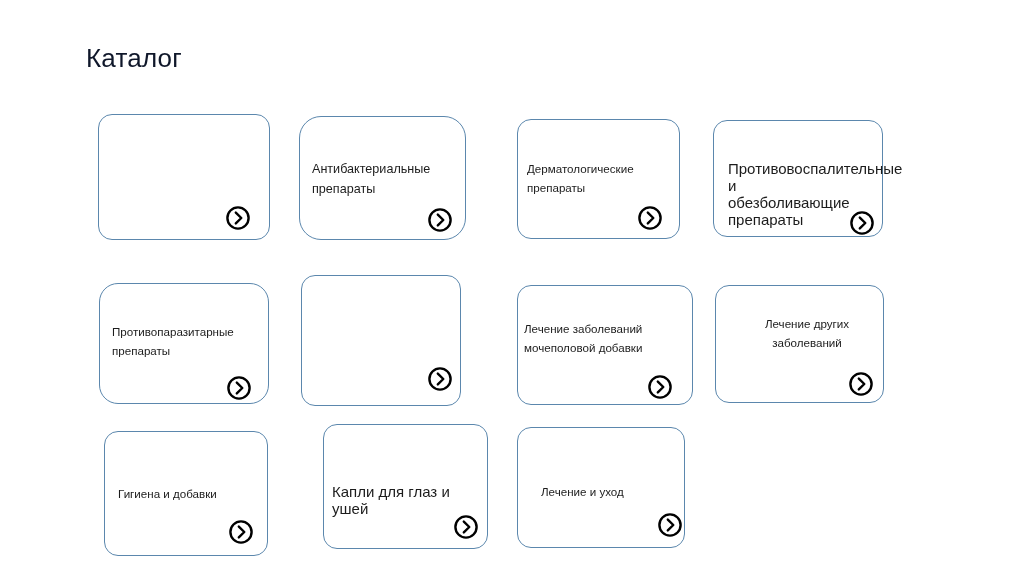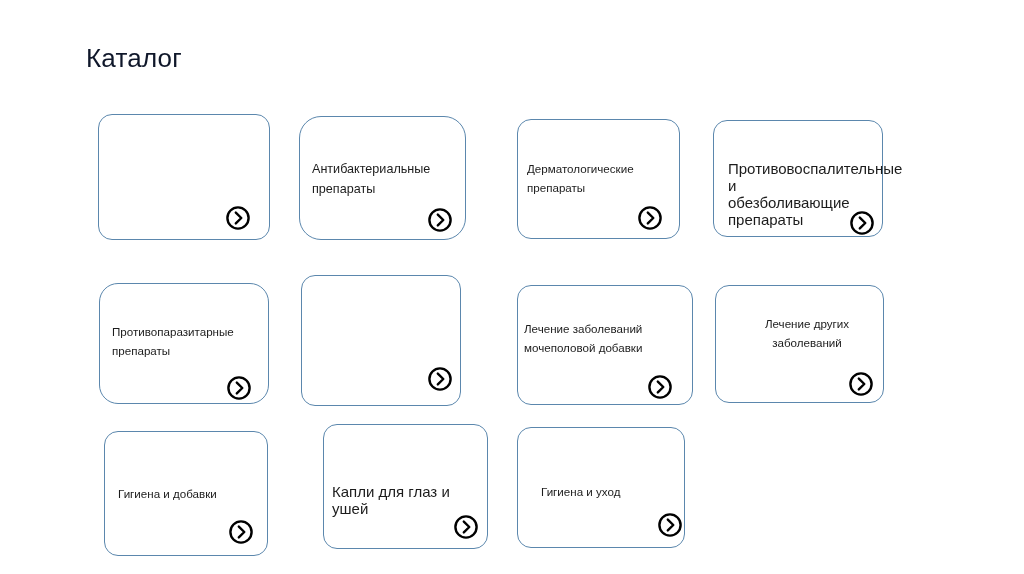--- a/index.html
+++ b/index.html
@@ -158,21 +158,21 @@
       <div class="card" style="left: 315px; top: 424px; width: 165px; height: 125px; border-color: rgb(91, 135, 173); background: rgb(255, 255, 255); margin-left: 8px;">
         <div class="card-label t-sm" style="left: 8px; top: 58px;">Капли для глаз и ушей</div>
         <div class="arrow-btn" style="left: 129px; top: 89px;">
           <svg viewBox="0 0 26 26" xmlns="http://www.w3.org/2000/svg">
             <circle cx="13" cy="13" r="10.6" fill="none" stroke="#000000" stroke-width="2.4"></circle>
             <path d="M10.8 7.6 L16.3 13 L10.8 18.4" fill="none" stroke="#000000" stroke-width="2.4" stroke-linecap="round" stroke-linejoin="round"></path>
           </svg>
         </div>
       </div>
       <div class="card" style="left: 517px; top: 427px; width: 168px; height: 121px; border-color: rgb(91, 135, 173); background: rgb(255, 255, 255);">
-        <div class="card-label t-md" style="left: 23px; top: 54px;">Гигиена и уход</div>
+        <div class="card-label t-md" style="left: 23px; top: 54px;">Лечение и уход</div>
         <div class="arrow-btn" style="left: 139px; top: 84px;">
           <svg viewBox="0 0 26 26" xmlns="http://www.w3.org/2000/svg">
             <circle cx="13" cy="13" r="10.6" fill="none" stroke="#000000" stroke-width="2.4"></circle>
             <path d="M10.8 7.6 L16.3 13 L10.8 18.4" fill="none" stroke="#000000" stroke-width="2.4" stroke-linecap="round" stroke-linejoin="round"></path>
           </svg>
         </div>
       </div>
     </div>
 
 </div>

